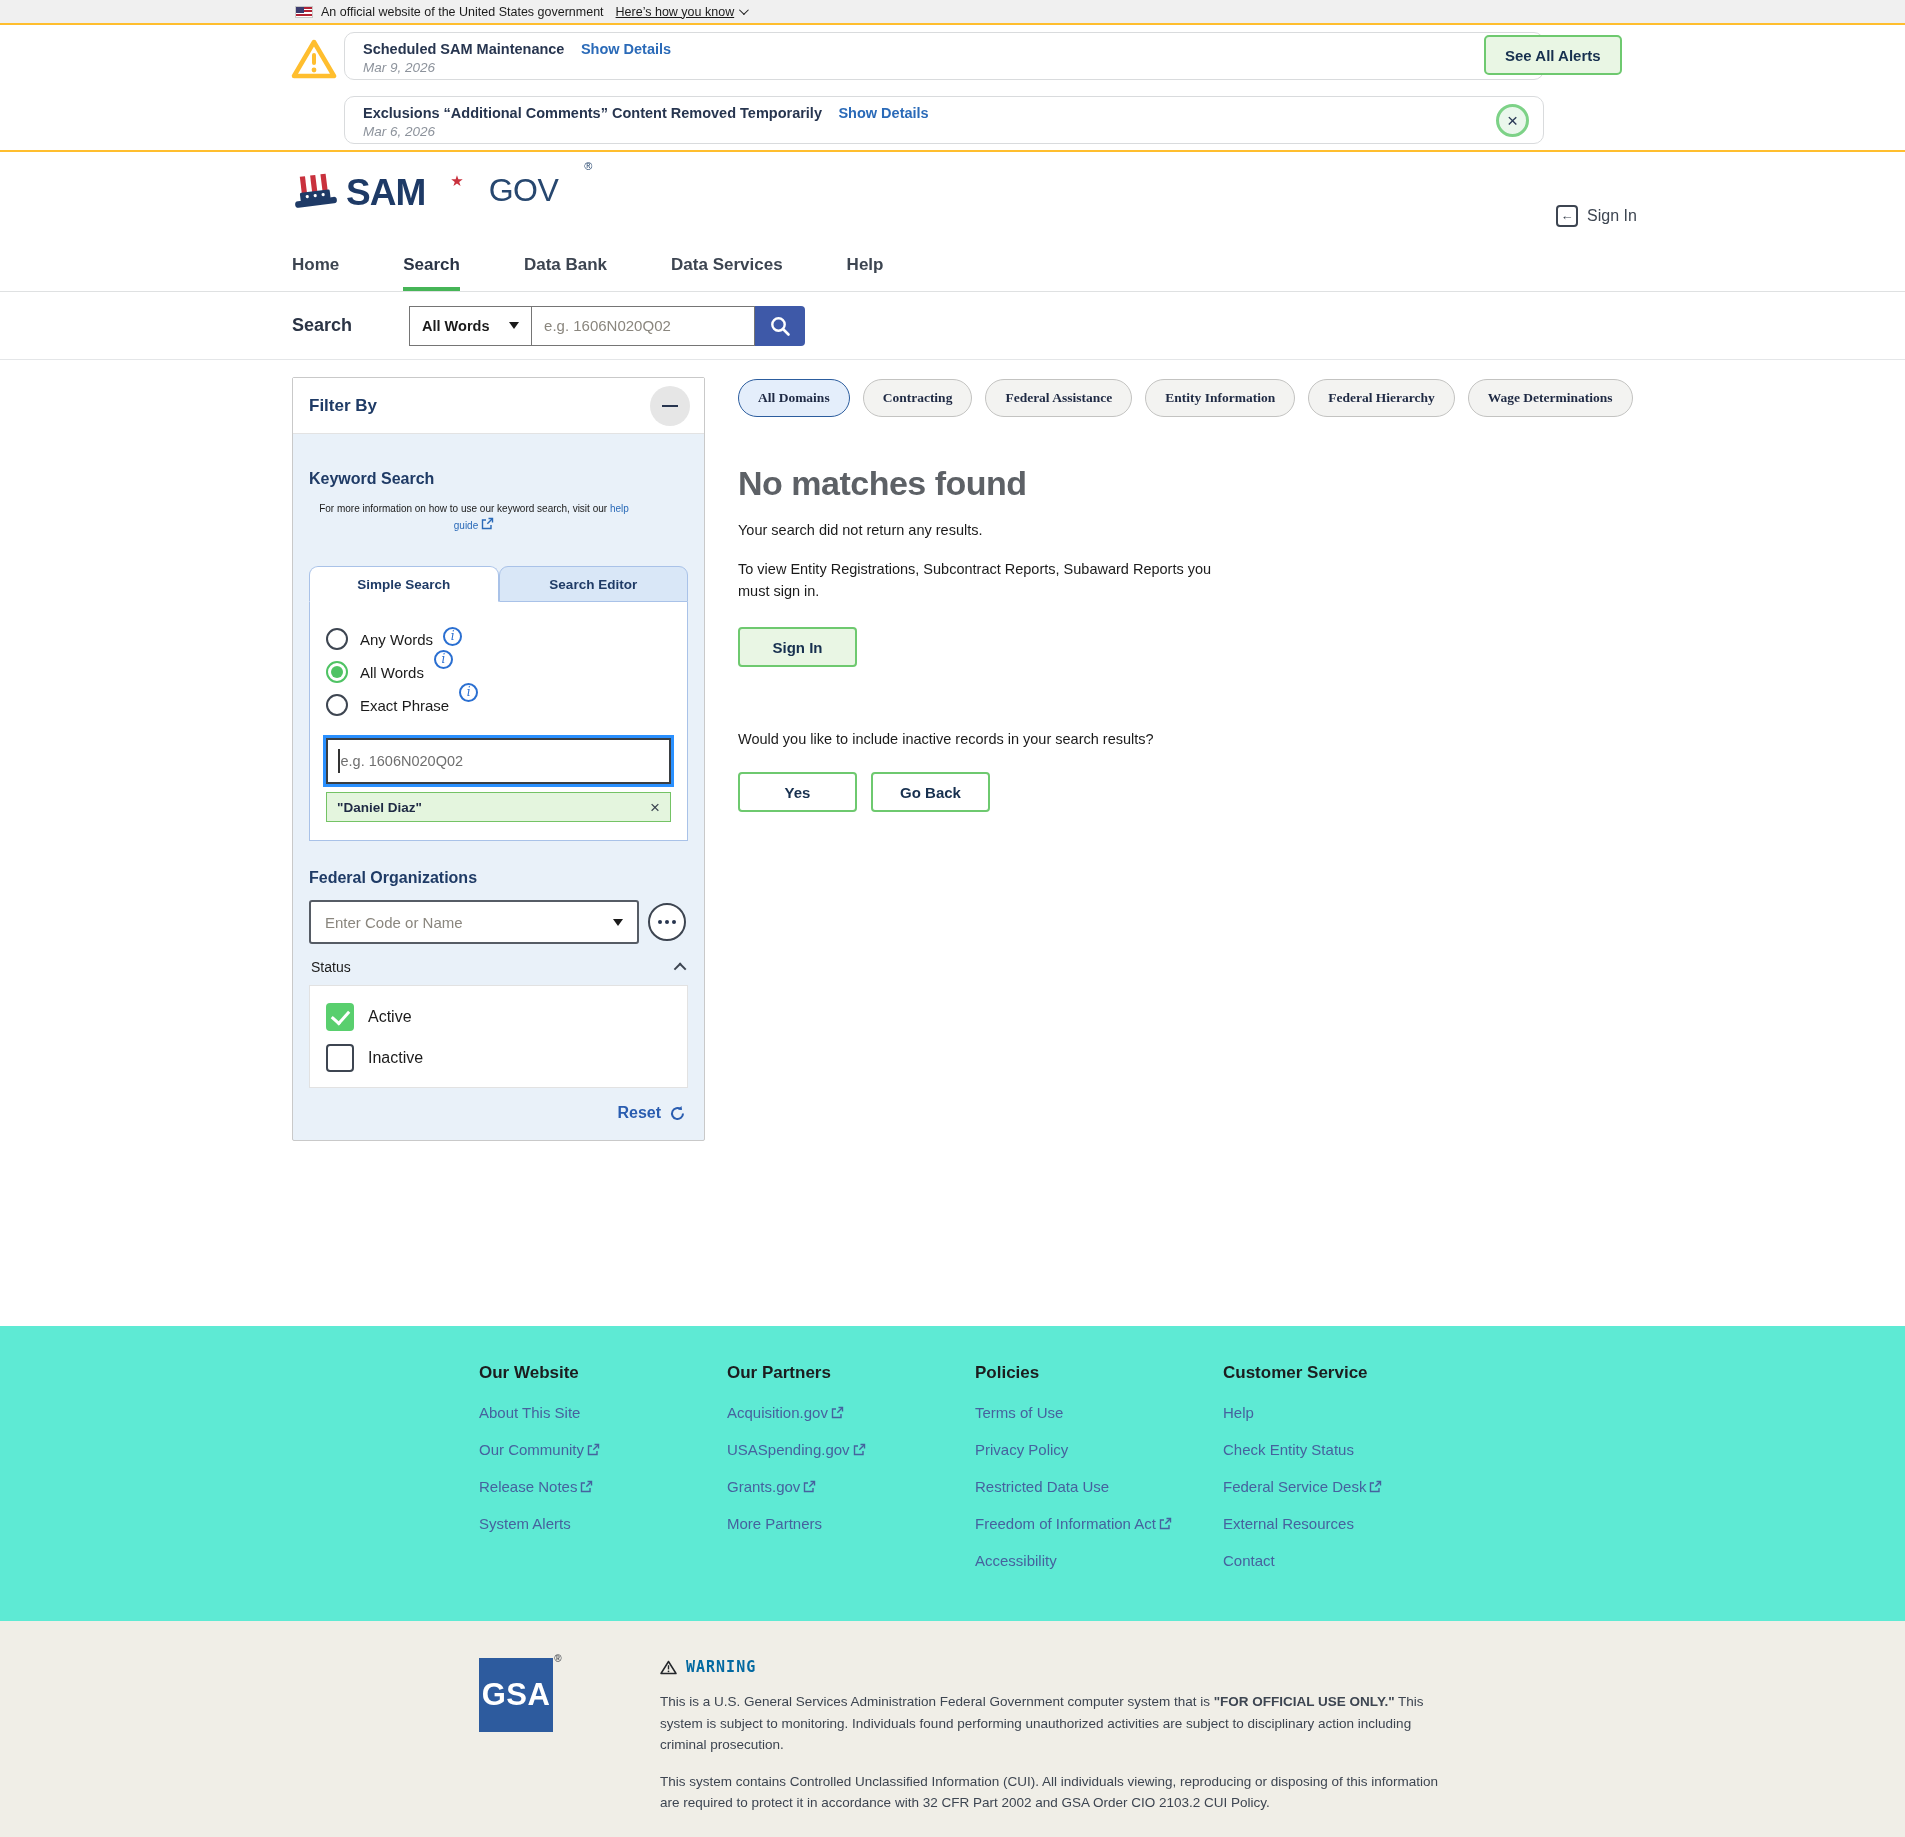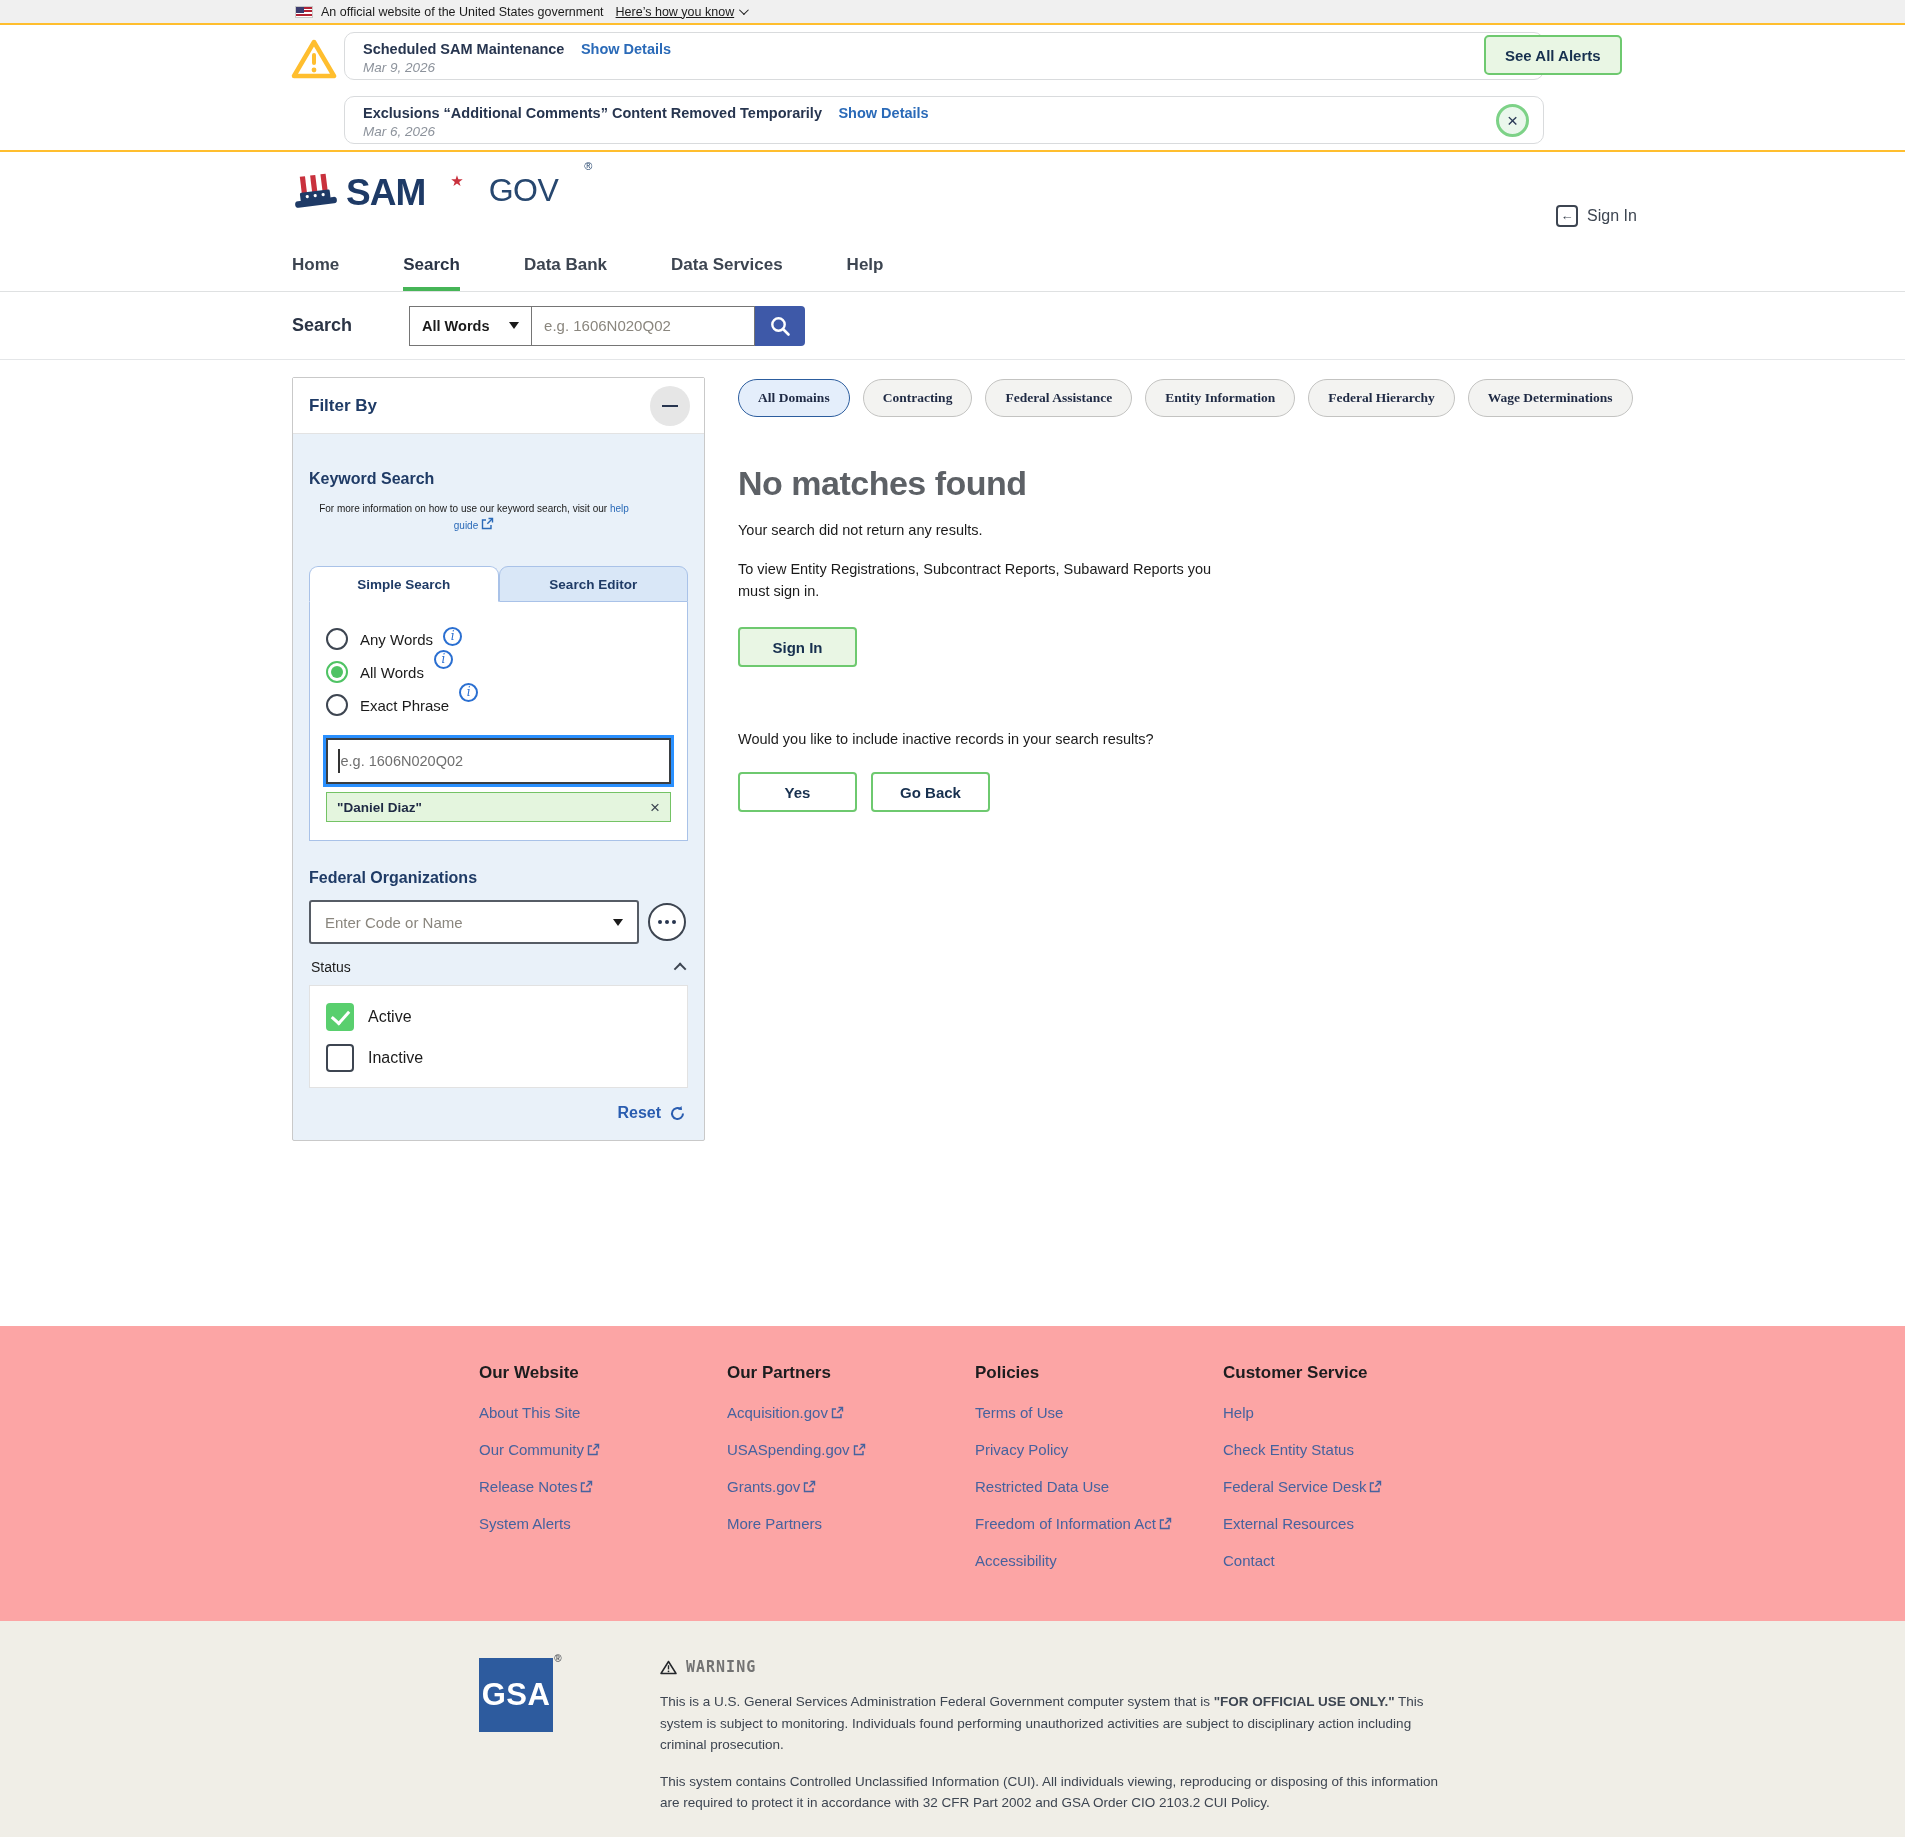--- a/index.html
+++ b/index.html
@@ -111,31 +111,31 @@
   .res-p { font-size:14.5px; color:#1b1b1b; margin-top:17px; line-height:1.5; }
   .res-p.narrow { width:505px; }
   .btn-green { height:40px; padding:0 10px; min-width:119px; border:2px solid #6ec96f; border-radius:4px; font-size:15px; font-weight:bold; color:#17304f; cursor:pointer; font-family:inherit; }
   .btn-fill { background:#e9f6e4; }
   .btn-outline { background:#fff; }
   .signin-main { margin-top:25px; }
   .res-q { margin-top:62px; }
   .yn-row { margin-top:21px; display:flex; gap:14px; }
 
   
-  .footer-links { background:#fca5a5; padding:37px 0 32px 479px; display:flex; }
+  .footer-links { background:#5eead4; padding:37px 0 32px 479px; display:flex; }
   .f-col { width:248px; }
   .f-head { font-size:17px; font-weight:bold; color:#1c1d1f; margin-bottom:21px; }
   .f-link { display:block; font-size:15px; color:#46629e; margin-bottom:20px; }
 
   
   .gsa-section { background:#f0eee7; padding:37px 0 42px 479px; display:flex; }
   .gsa-logo { position:relative; width:74px; height:74px; background:#2d5b9e; color:#fff; display:flex; align-items:center; justify-content:center; font-size:31px; font-weight:bold; letter-spacing:0.5px; flex:none; }
   .gsa-reg { position:absolute; right:-9px; top:-5px; font-size:10px; color:#55585e; }
   .gsa-text { margin-left:107px; width:790px; }
-  .warn-head { display:flex; align-items:center; gap:9px; font-family:"DejaVu Sans Mono", monospace; font-size:15px; font-weight:bold; color:#737373; letter-spacing:1px; }
+  .warn-head { display:flex; align-items:center; gap:9px; font-family:"DejaVu Sans Mono", monospace; font-size:15px; font-weight:bold; color:#0369a1; letter-spacing:1px; }
   .warn-p { margin-top:15px; font-size:13.5px; line-height:1.6; color:#3d4551; }
 </style>
 </head>
 <body>
 
 <div class="gov-banner">
   <span class="flag"></span>
   <span>An official website of the United States government</span>
   <a class="how">
       <span>Here’s how you know</span>

